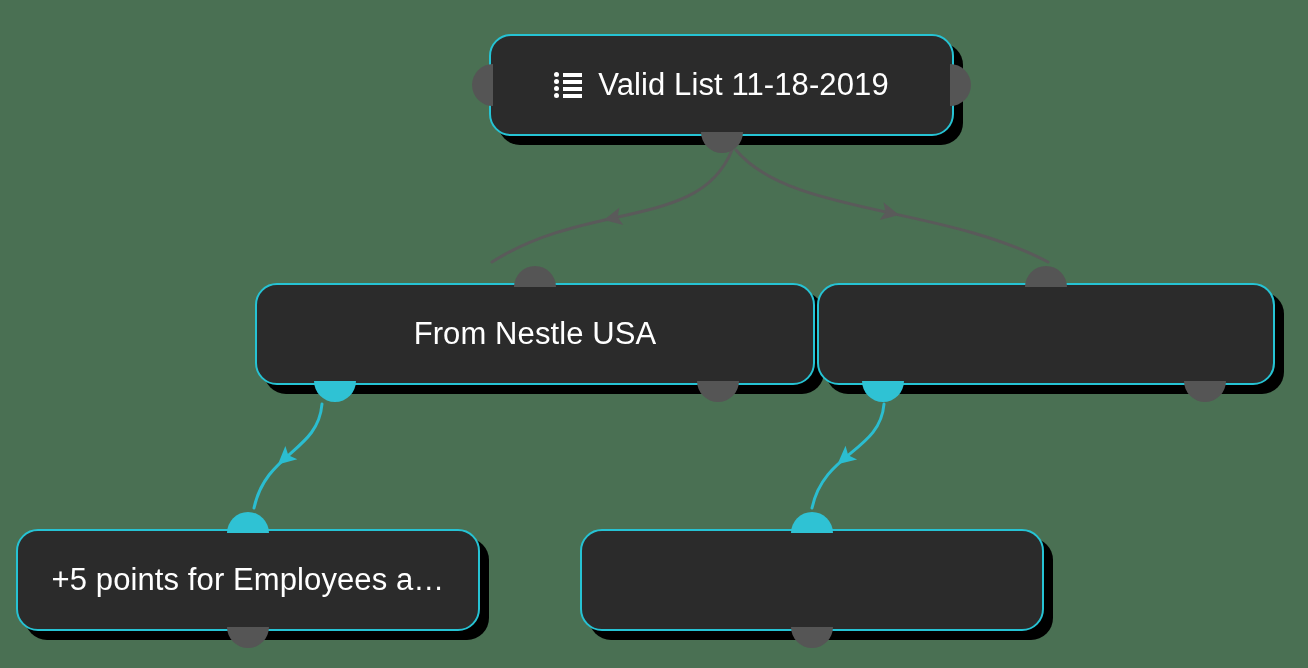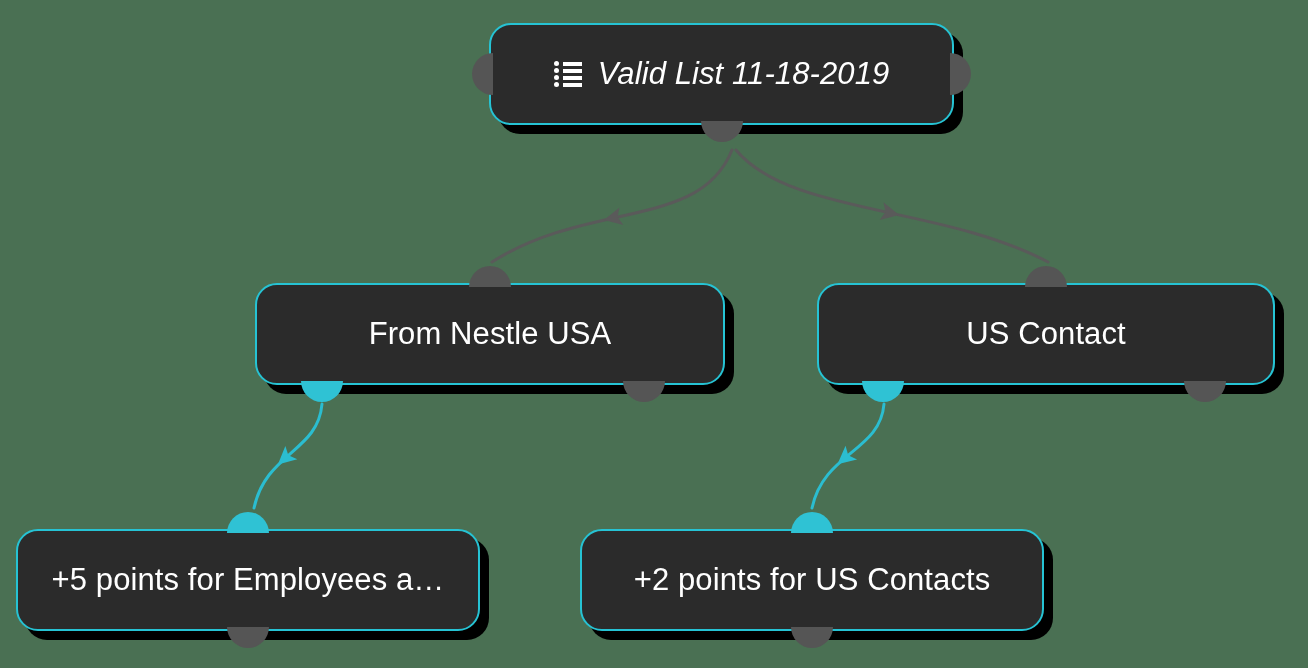--- a/index.html
+++ b/index.html
@@ -133,21 +133,21 @@
         <path d="M 322 404 C 318 452 266 452 254 508" stroke="#2bbdd0" stroke-width="3" fill="none" stroke-linecap="round"></path>
         <path d="M 11 0 L -7 -9 L -3 0 L -7 9 Z" fill="#2bbdd0" transform="translate(286.10589599609375,457.2749938964844) rotate(138.36617024868644)"></path>
       </g>
       <g>
         <path d="M 884 404 C 880 452 824 452 812 508" stroke="#2bbdd0" stroke-width="3" fill="none" stroke-linecap="round"></path>
         <path d="M 11 0 L -7 -9 L -3 0 L -7 9 Z" fill="#2bbdd0" transform="translate(845.9210815429688,457.1598815917969) rotate(140.1926378689185)"></path>
       </g>
     </svg>
 
   <div id="nodes-layer">
-      <div class="node" style="left: 489px; top: 23px; width: 465px; height: 102px; background: rgb(43, 43, 43); border-color: rgb(38, 195, 212); font-style: italic;">
+      <div class="node" style="left: 489px; top: 34px; width: 465px; height: 102px; background: rgb(43, 43, 43); border-color: rgb(38, 195, 212);">
         <div class="node-inner">
           <span class="list-icon">
             <span class="li-row">
               <span class="li-dot"></span>
               <span class="li-bar"></span>
             </span>
             <span class="li-row">
               <span class="li-dot"></span>
               <span class="li-bar"></span>
             </span>
@@ -159,45 +159,39 @@
               <span class="li-dot"></span>
               <span class="li-bar"></span>
             </span>
           </span>
           <span class="node-label" style="color: rgb(255, 255, 255);">Valid List 11-18-2019</span>
         </div>
         <div class="handle left" style="background: rgb(85, 85, 85); right: 100%; top: calc(50% - 21px); margin-right: -2px;"></div>
         <div class="handle right" style="background: rgb(85, 85, 85); left: 100%; top: calc(50% - 21px); margin-left: -2px;"></div>
         <div class="handle bottom" style="background: rgb(85, 85, 85); left: calc(50% - 21px); top: 100%; margin-top: -2px;"></div>
       </div>
-      <div class="node" style="left: 255px; top: 283px; width: 470px; height: 102px; background: rgb(43, 43, 43); border-color: rgb(38, 195, 212);">
+      <div class="node" style="left: 255px; top: 283px; width: 560px; height: 102px; background: rgb(43, 43, 43); border-color: rgb(38, 195, 212);">
         <div class="node-inner">
           <span class="node-label" style="color: rgb(255, 255, 255);">From Nestle USA</span>
         </div>
         <div class="handle top" style="background: rgb(85, 85, 85); left: calc(50% - 21px); bottom: 100%; margin-bottom: -2px;"></div>
         <div class="handle bottom cyan" style="background: rgb(47, 194, 212); left: calc(14% - 21px); top: 100%; margin-top: -2px;"></div>
         <div class="handle bottom" style="background: rgb(85, 85, 85); left: calc(83% - 21px); top: 100%; margin-top: -2px;"></div>
       </div>
       <div class="node" style="left: 817px; top: 283px; width: 458px; height: 102px; background: rgb(43, 43, 43); border-color: rgb(38, 195, 212);">
-        <div class="node-inner">
-          <span class="node-label" style="color: rgb(255, 255, 255);">US Contact</span>
-        </div>
         <div class="handle top" style="background: rgb(85, 85, 85); left: calc(50% - 21px); bottom: 100%; margin-bottom: -2px;"></div>
         <div class="handle bottom cyan" style="background: rgb(47, 194, 212); left: calc(14% - 21px); top: 100%; margin-top: -2px;"></div>
         <div class="handle bottom" style="background: rgb(85, 85, 85); left: calc(85% - 21px); top: 100%; margin-top: -2px;"></div>
       </div>
       <div class="node" style="left: 16px; top: 529px; width: 464px; height: 102px; background: rgb(43, 43, 43); border-color: rgb(38, 195, 212);">
         <div class="node-inner">
           <span class="node-label" style="color: rgb(255, 255, 255);">+5 points for Employees a…</span>
         </div>
         <div class="handle top cyan" style="background: rgb(47, 194, 212); left: calc(50% - 21px); bottom: 100%; margin-bottom: -2px;"></div>
         <div class="handle bottom" style="background: rgb(85, 85, 85); left: calc(50% - 21px); top: 100%; margin-top: -2px;"></div>
       </div>
       <div class="node" style="left: 580px; top: 529px; width: 464px; height: 102px; background: rgb(43, 43, 43); border-color: rgb(38, 195, 212);">
-        <div class="node-inner">
-          <span class="node-label" style="color: rgb(255, 255, 255);">+2 points for US Contacts</span>
-        </div>
         <div class="handle top cyan" style="background: rgb(47, 194, 212); left: calc(50% - 21px); bottom: 100%; margin-bottom: -2px;"></div>
         <div class="handle bottom" style="background: rgb(85, 85, 85); left: calc(50% - 21px); top: 100%; margin-top: -2px;"></div>
       </div>
     </div>
 
 </div>
 
 </body></html>

